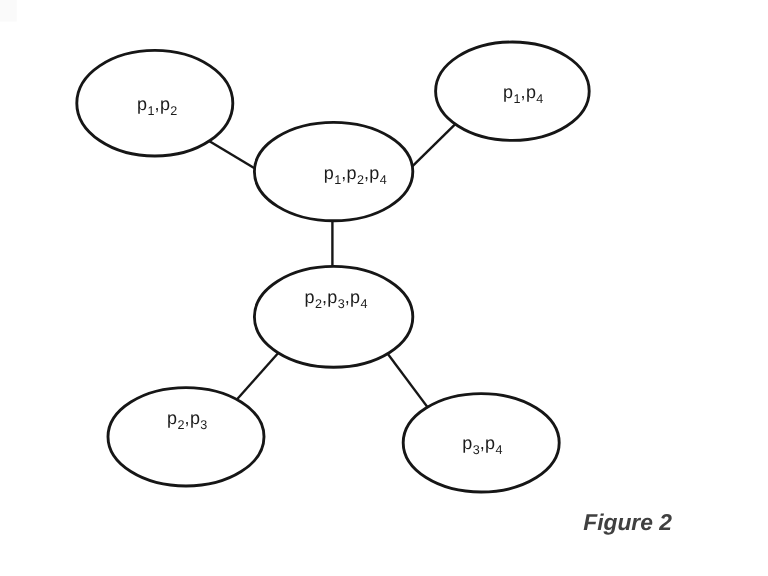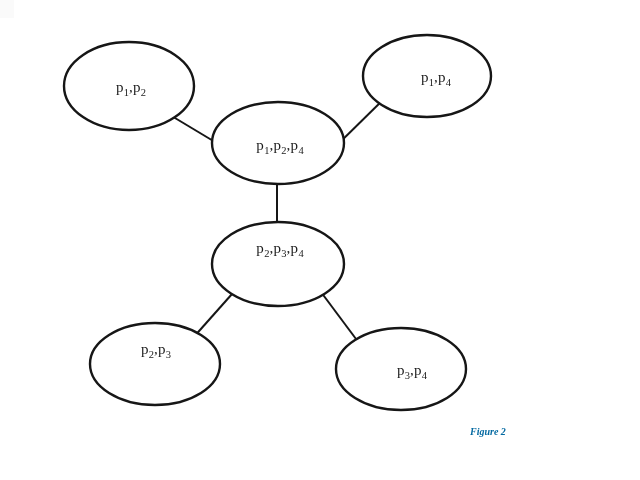--- a/index.html
+++ b/index.html
@@ -6,21 +6,21 @@
     margin: 0;
     padding: 0;
     background: #ffffff;
   }
   .stage {
     position: relative;
     width: 572px;
     height: 480px;
     background: #ffffff;
     overflow: hidden;
-    font-family: Liberation Serif, serif;
+    font-family: Liberation Sans, sans-serif;
   }
   .diagram-svg {
     position: absolute;
     left: 0;
     top: 0;
   }
   .corner-artifact {
     position: absolute;
     left: 0;
     top: 0;
@@ -36,25 +36,26 @@
     white-space: nowrap;
     letter-spacing: 0.3px;
   }
   .node-label sub {
     font-size: 10.5px;
     line-height: 0;
     letter-spacing: 0;
   }
   .caption {
     position: absolute;
-    font-size: 10px;
+    font-size: 19px;
     font-weight: bold;
     font-style: italic;
-    color: #0369a1;
+    color: #404040;
     white-space: nowrap;
+    margin-left: 16px;
   }
 </style>
 </head>
 <body>
 
 <div class="stage">
 
   <div class="corner-artifact"></div>
 
   <svg class="diagram-svg" width="640" height="480" viewBox="0 0 640 480">
@@ -74,23 +75,23 @@
       <ellipse cx="278" cy="264" rx="66" ry="42"></ellipse>
       <ellipse cx="155" cy="364" rx="65" ry="41"></ellipse>
       <ellipse cx="401" cy="369" rx="65" ry="41"></ellipse>
     </g>
   </svg>
 
   <div class="node-label" style="left:131px; top:87px"><span>p</span><sub>1</sub><span>,p</span><sub>2</sub></div>
 
   <div class="node-label" style="left:436px; top:77px"><span>p</span><sub>1</sub><span>,p</span><sub>4</sub></div>
 
-  <div class="node-label" style="left:280px; top:145px"><span>p</span><sub>1</sub><span>,p</span><sub>2</sub><span>,p</span><sub>4</sub></div>
+  <div class="node-label" style="left:296px; top:145px"><span>p</span><sub>1</sub><span>,p</span><sub>2</sub><span>,p</span><sub>4</sub></div>
 
   <div class="node-label" style="left:280px; top:248px"><span>p</span><sub>2</sub><span>,p</span><sub>3</sub><span>,p</span><sub>4</sub></div>
 
   <div class="node-label" style="left:156px; top:349px"><span>p</span><sub>2</sub><span>,p</span><sub>3</sub></div>
 
-  <div class="node-label" style="left:412px; top:370px"><span>p</span><sub>3</sub><span>,p</span><sub>4</sub></div>
+  <div class="node-label" style="left:402px; top:370px"><span>p</span><sub>3</sub><span>,p</span><sub>4</sub></div>
 
   <div class="caption" style="left:470px; top:426px">Figure 2</div>
 
 </div>
 
 </body></html>

